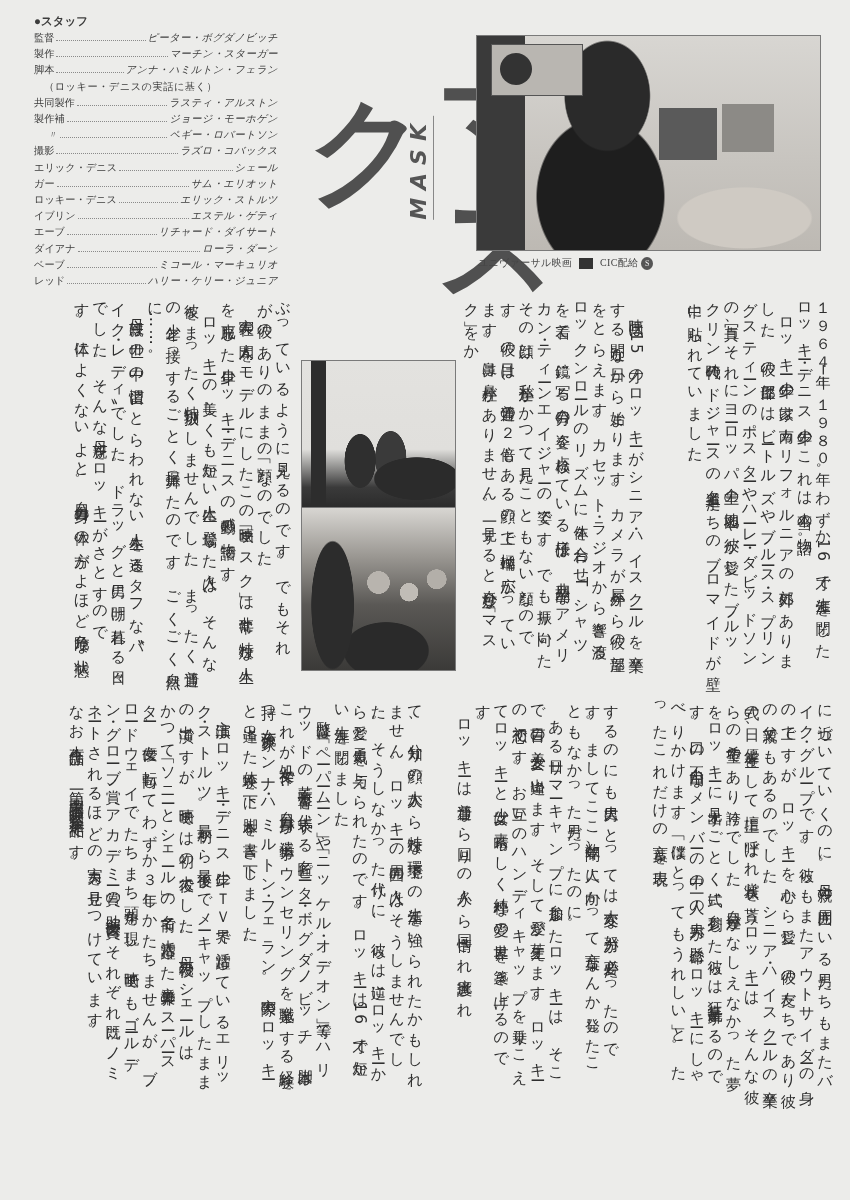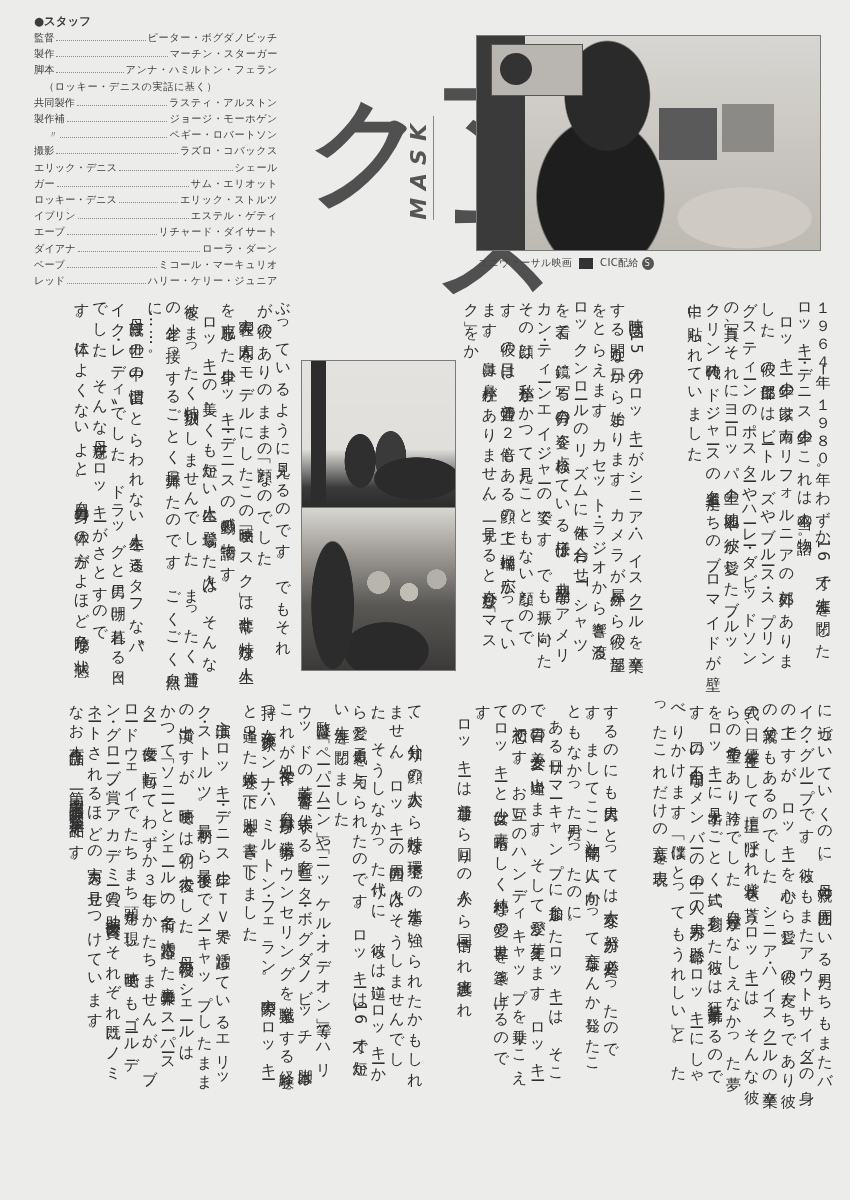--- a/index.html
+++ b/index.html
@@ -11,25 +11,25 @@
     font-family: "DejaVu Sans", sans-serif;
     color: #3a3a3a;
   }
   .page { position: absolute; inset: 0; }
 
   
   .credits {
     position: absolute; left: 34px; top: 12px; width: 244px;
     font-size: 10.2px; line-height: 16.2px; color: #3c3c3c;
   }
-  .credits .heading { font-weight: bold; font-size: 11.5px; line-height: 17px; margin-top: 1px; }
+  .credits .heading { font-weight: bold; font-size: 11.5px; line-height: 17px; margin-top: 1px; font-family: Liberation Serif, serif; }
   .credits .row { display: flex; align-items: baseline; white-space: nowrap; }
   .credits .role { flex: 0 0 auto; text-align: center; }
   .credits .dots { flex: 1 1 auto; border-bottom: 1px dotted #8a8a8a; margin: 0 2px 4px 2px; min-width: 10px; }
-  .credits .name { flex: 0 0 auto; letter-spacing: 0.5px; }
+  .credits .name { flex: 0 0 auto; letter-spacing: 0.5px; font-style: italic; }
   .credits .note { padding-left: 10px; letter-spacing: 0.5px; }
   .credits .ditto { padding-left: 14px; color: #777; }
 
   
   .title-block {
     position: absolute; left: 300px; top: 14px; width: 170px; height: 300px;
   }
   .title-jp {
     position: absolute; left: 4px; top: 0;
     writing-mode: vertical-rl;
@@ -61,21 +61,21 @@
       radial-gradient(ellipse 110px 50px at 78% 85%, #cfcac3 60%, transparent 62%),
       linear-gradient(180deg, #d8d6d2 0%, #c7c4bf 60%, #bdb9b3 100%);
   }
   .photo-main .boombox { position: absolute; left: 14px; top: 8px; width: 90px; height: 50px; background: #b9b6b1; border: 1px solid #555; }
   .photo-main .boombox .spk { position: absolute; left: 8px; top: 8px; width: 32px; height: 32px; border-radius: 50%; background: #333; }
   .photo-main .poster1 { position: absolute; left: 182px; top: 72px; width: 58px; height: 52px; background: #5a5a5a; }
   .photo-main .poster2 { position: absolute; left: 245px; top: 68px; width: 52px; height: 48px; background: #8c8a86; }
 
   .caption {
     position: absolute; left: 478px; top: 256px; font-size: 10px; color: #444; letter-spacing: 0.3px;
-    display: flex; align-items: center; gap: 3px; white-space: nowrap;
+    display: flex; align-items: center; gap: 3px; white-space: nowrap; font-family: Liberation Serif, serif;
   }
   .caption .logo-box { display: inline-block; width: 14px; height: 11px; background: #333; margin: 0 4px; }
   .caption .logo-c { display: inline-flex; width: 12px; height: 13px; border-radius: 50%; background: #555; color: #eee; font-size: 8px; align-items: center; justify-content: center; }
 
   .photo-tree {
     left: 301px; top: 360px; width: 153px; height: 147px;
     background:
       linear-gradient(90deg, transparent 6%, #2d2d2d 6% 16%, transparent 16%),
       radial-gradient(ellipse 60px 30px at 75% 80%, #2b2b2b 70%, transparent 72%),
       radial-gradient(ellipse 22px 38px at 38% 68%, #2f2f2f 70%, transparent 72%),

